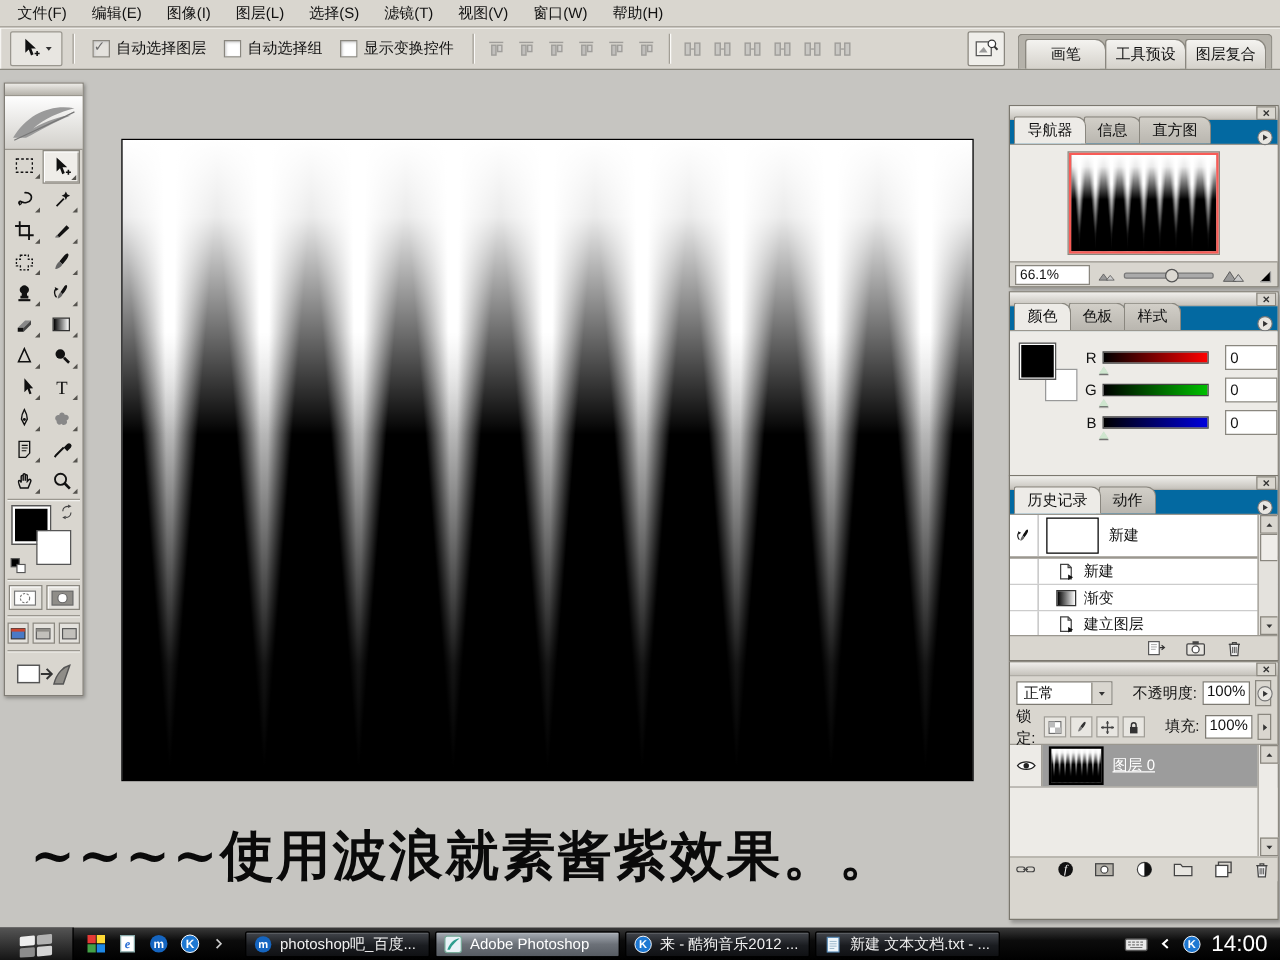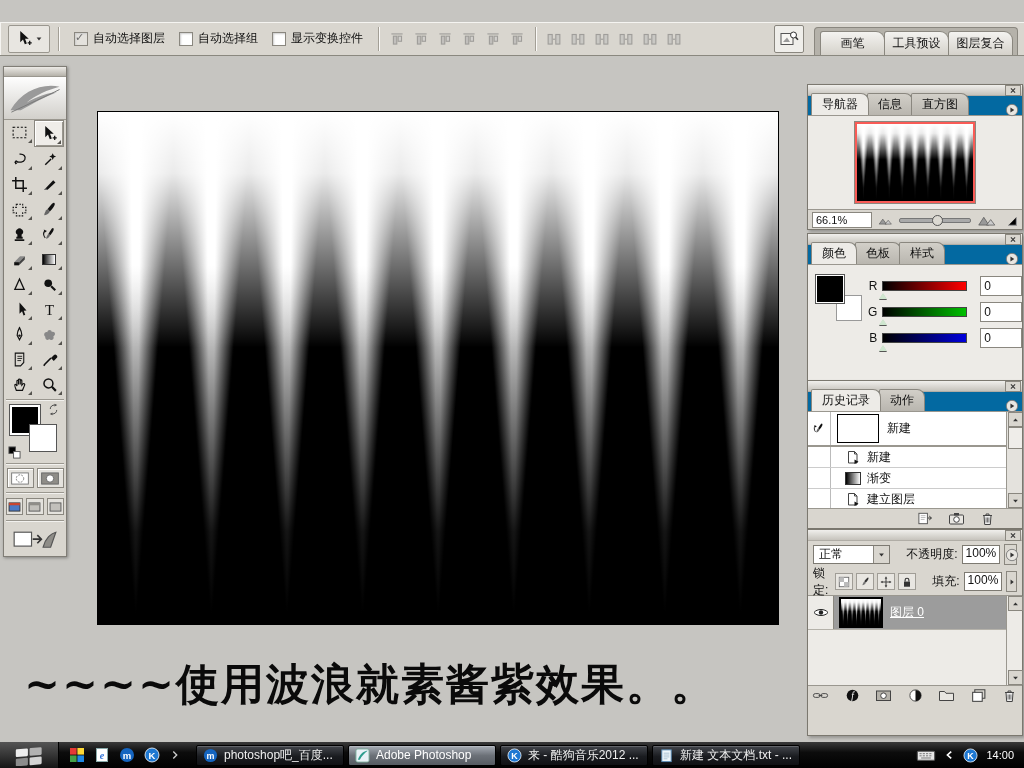--- a/index.html
+++ b/index.html
@@ -163,27 +163,39 @@
   .ql-more{width:10px;height:12px;}
   .tb-btn{width:148px;height:21px;margin:0 2px;border-radius:2px;background:linear-gradient(#43464c,#1a1c20 55%,#101114);
     border:1px solid #000;box-shadow:inset 0 1px 0 rgba(255,255,255,.18);display:flex;align-items:center;gap:6px;
     padding:0 6px;font-size:12px;white-space:nowrap;overflow:hidden;color:#f0f0f0;box-sizing:border-box;flex:none;}
   .tb-btn.on{background:linear-gradient(#a7adb5,#6c7178 50%,#565b62);color:#fff;}
   .tb-ico{width:15px;height:15px;flex:none;}
   .tray{margin-left:auto;display:flex;align-items:center;gap:8px;padding:0 10px;flex:none;}
   .tray-kbd{width:20px;height:13px;}
   .tray-chev{width:11px;height:12px;}
   .tray-k{width:15px;height:15px;}
-  .clock{font-size:11px;color:#fff;}
+  .clock{font-size:18px;color:#fff;}
 </style>
 </head>
 <body>
 
 <div class="screen">
 
+  <div class="menu-bar">
+
+  <span class="menu-item">文件(F)</span>
+      <span class="menu-item">编辑(E)</span>
+      <span class="menu-item">图像(I)</span>
+      <span class="menu-item">图层(L)</span>
+      <span class="menu-item">选择(S)</span>
+      <span class="menu-item">滤镜(T)</span>
+      <span class="menu-item">视图(V)</span>
+      <span class="menu-item">窗口(W)</span>
+      <span class="menu-item">帮助(H)</span>
+    </div>
 
   <div class="options-bar">
     <div class="tool-preview">
       <span class="icon">
           <svg viewBox="0 0 16 16" fill="none">
             <path d="M4 1 L4 11.5 L6.6 9 L8.3 13.5 L10.2 12.7 L8.5 8.3 L12 8.3 Z" fill="#111"></path>
             <path d="M11 11.5 h1.3 v-1.3 h1.2 v1.3 h1.3 v1.2 h-1.3 v1.3 h-1.2 v-1.3 H11 Z" fill="#111"></path>
           </svg>
         </span>
       <span class="icon dd">

